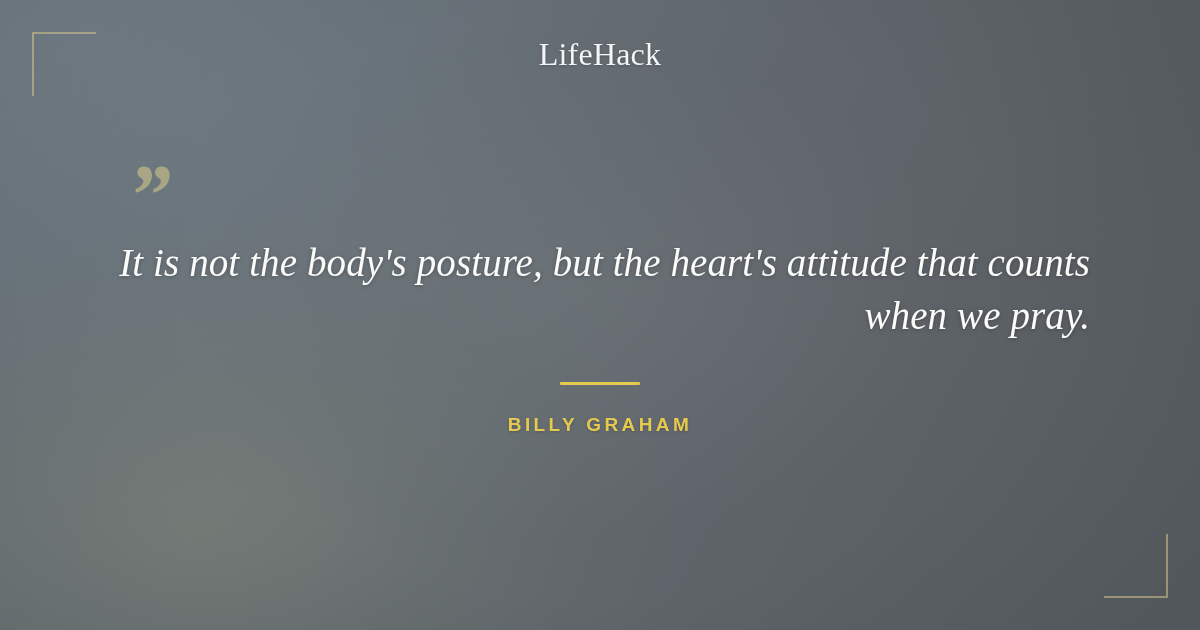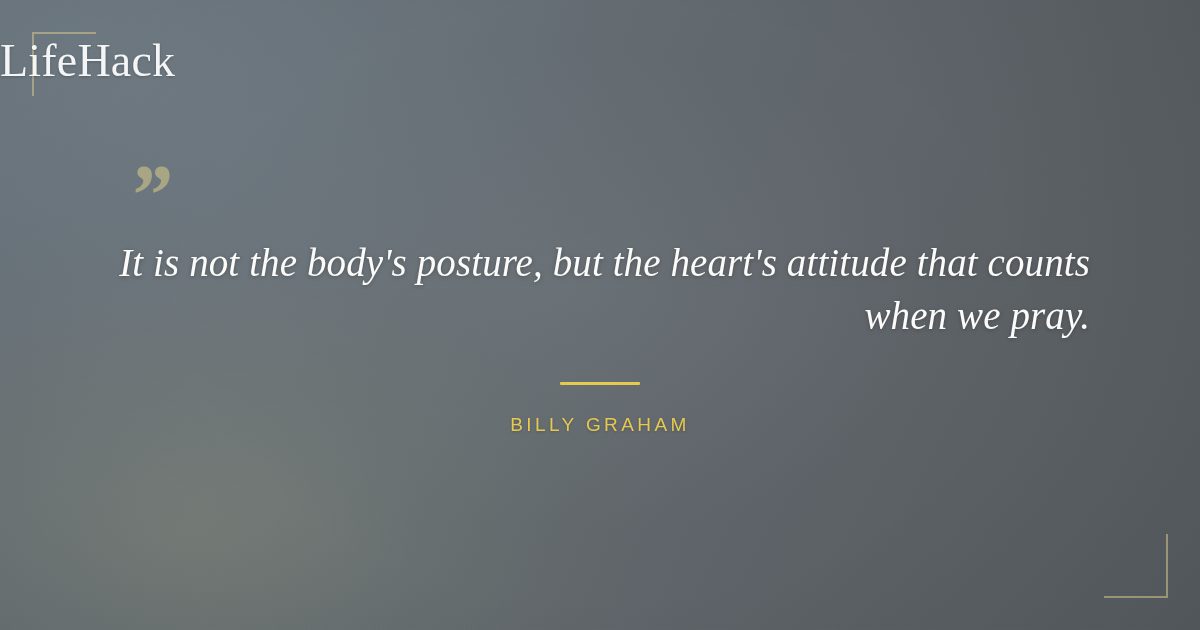--- a/index.html
+++ b/index.html
@@ -116,22 +116,23 @@
     z-index: 6;
     width: 100%;
     height: 100%;
   }
 
   .brand {
     position: absolute;
     top: 38px;
     left: 0;
     width: 100%;
+    text-align: center;
     font-family: "Liberation Serif", "DejaVu Serif", serif;
-    font-size: 46px;
+    font-size: 32px;
     line-height: 1;
     color: #f4f5f6;
     letter-spacing: 0.2px;
     text-shadow: 0 1px 3px rgba(0,0,0,0.22);
     white-space: nowrap;
   }
 
   .quote-glyph {
     position: absolute;
     top: 152px;
@@ -175,21 +176,21 @@
   }
 
   .author {
     position: absolute;
     top: 414px;
     left: 0;
     width: 100%;
     text-align: center;
     font-family: "Liberation Sans", sans-serif;
     font-size: 19px;
-    font-weight: 400;
+    font-weight: 700;
     letter-spacing: 3.4px;
     color: #e6c94f;
     text-transform: uppercase;
     text-shadow: 0 1px 3px rgba(0,0,0,0.20);
     white-space: nowrap;
   }
 </style>
 </head>
 <body>
 

